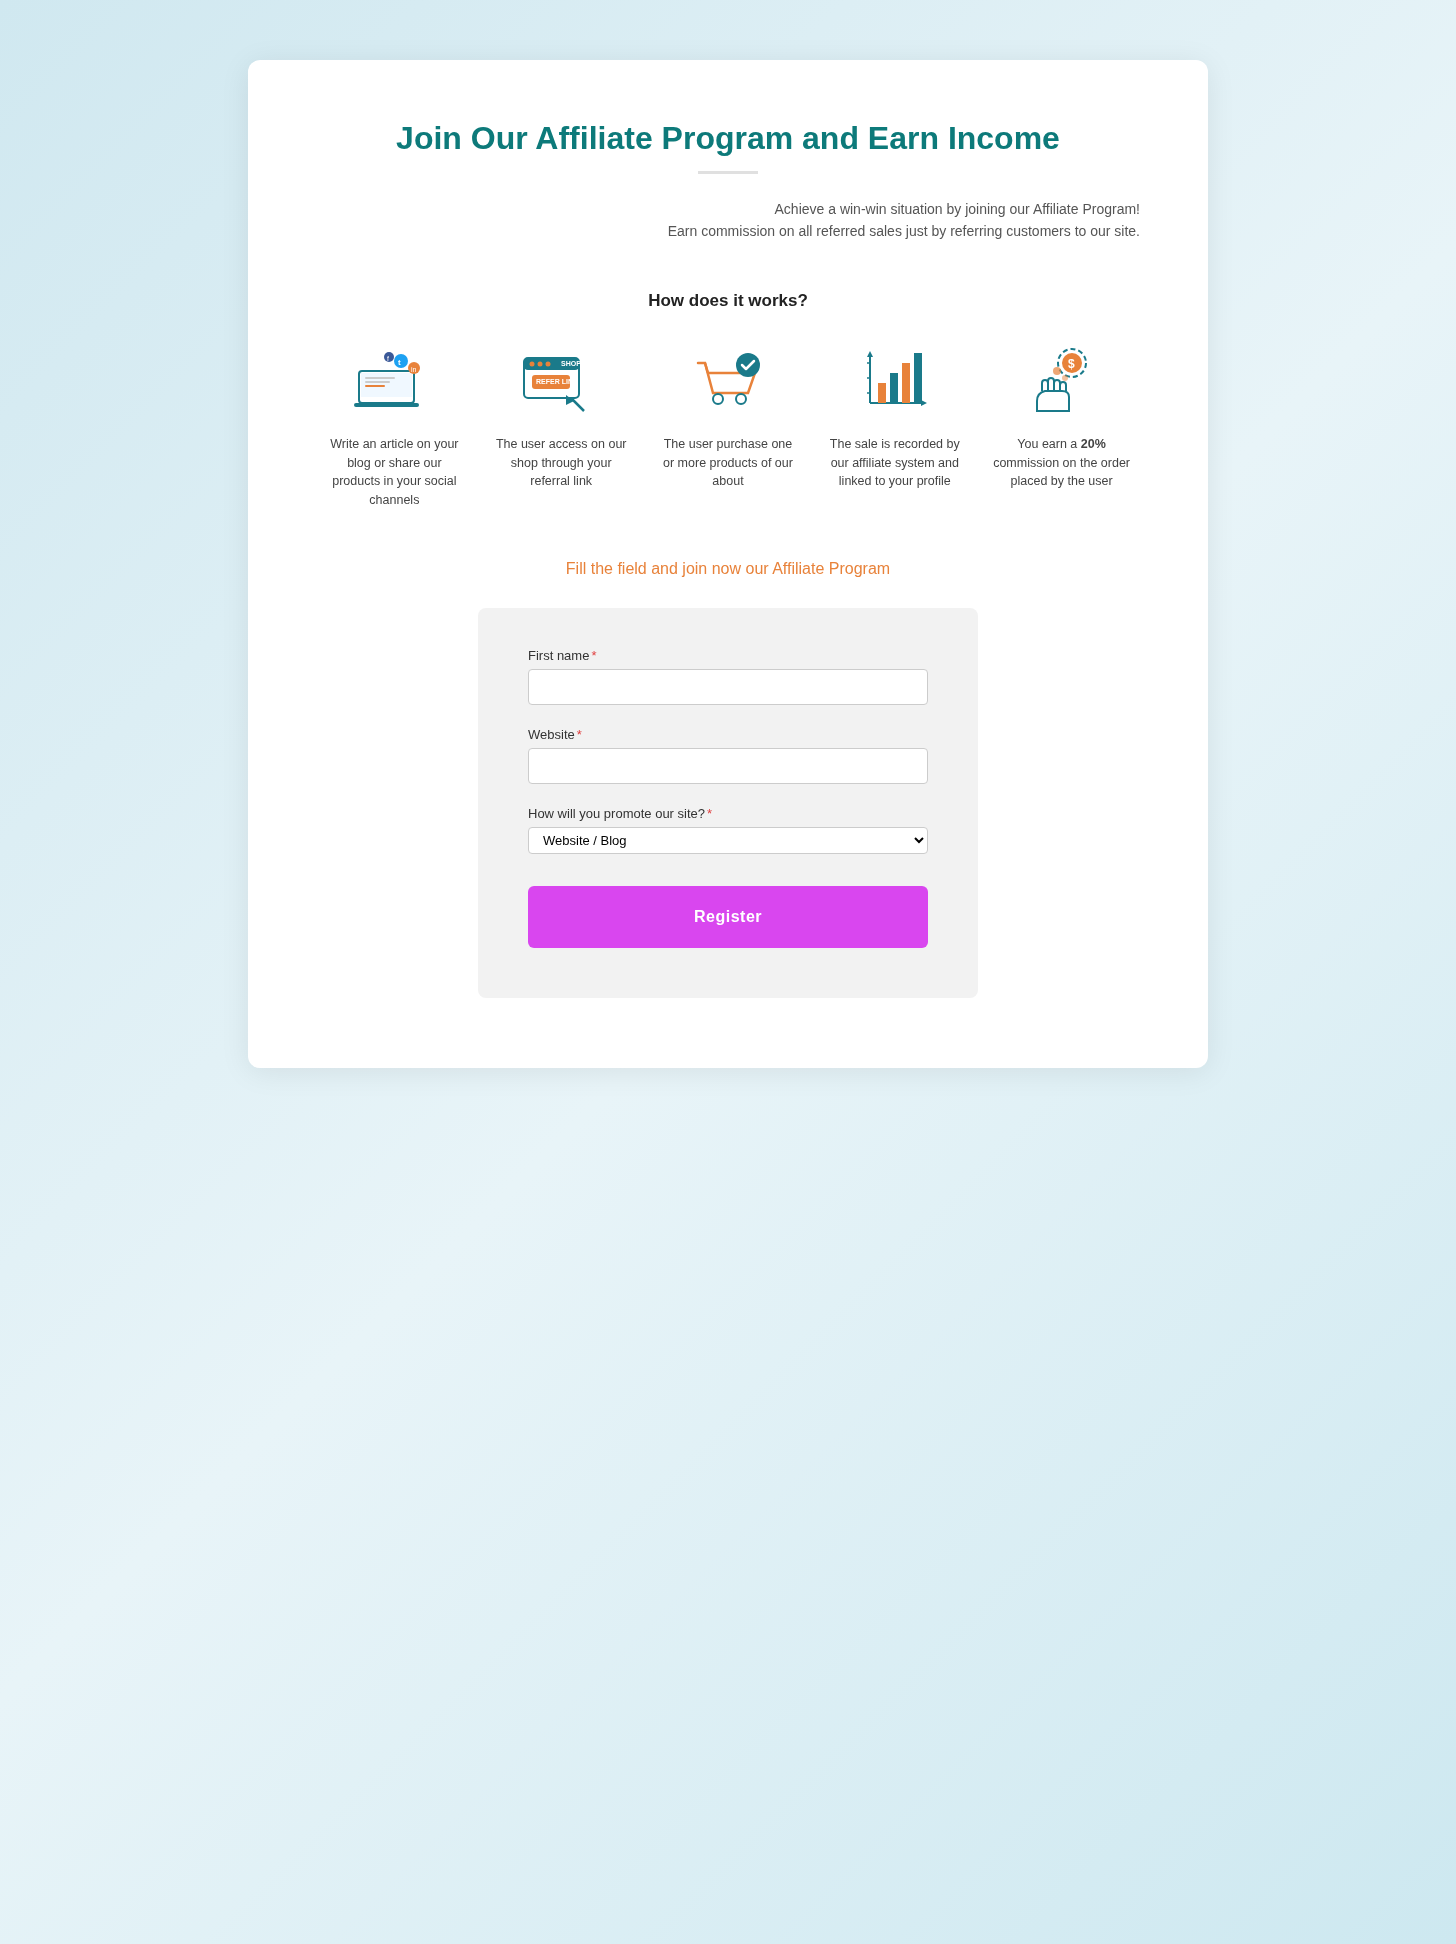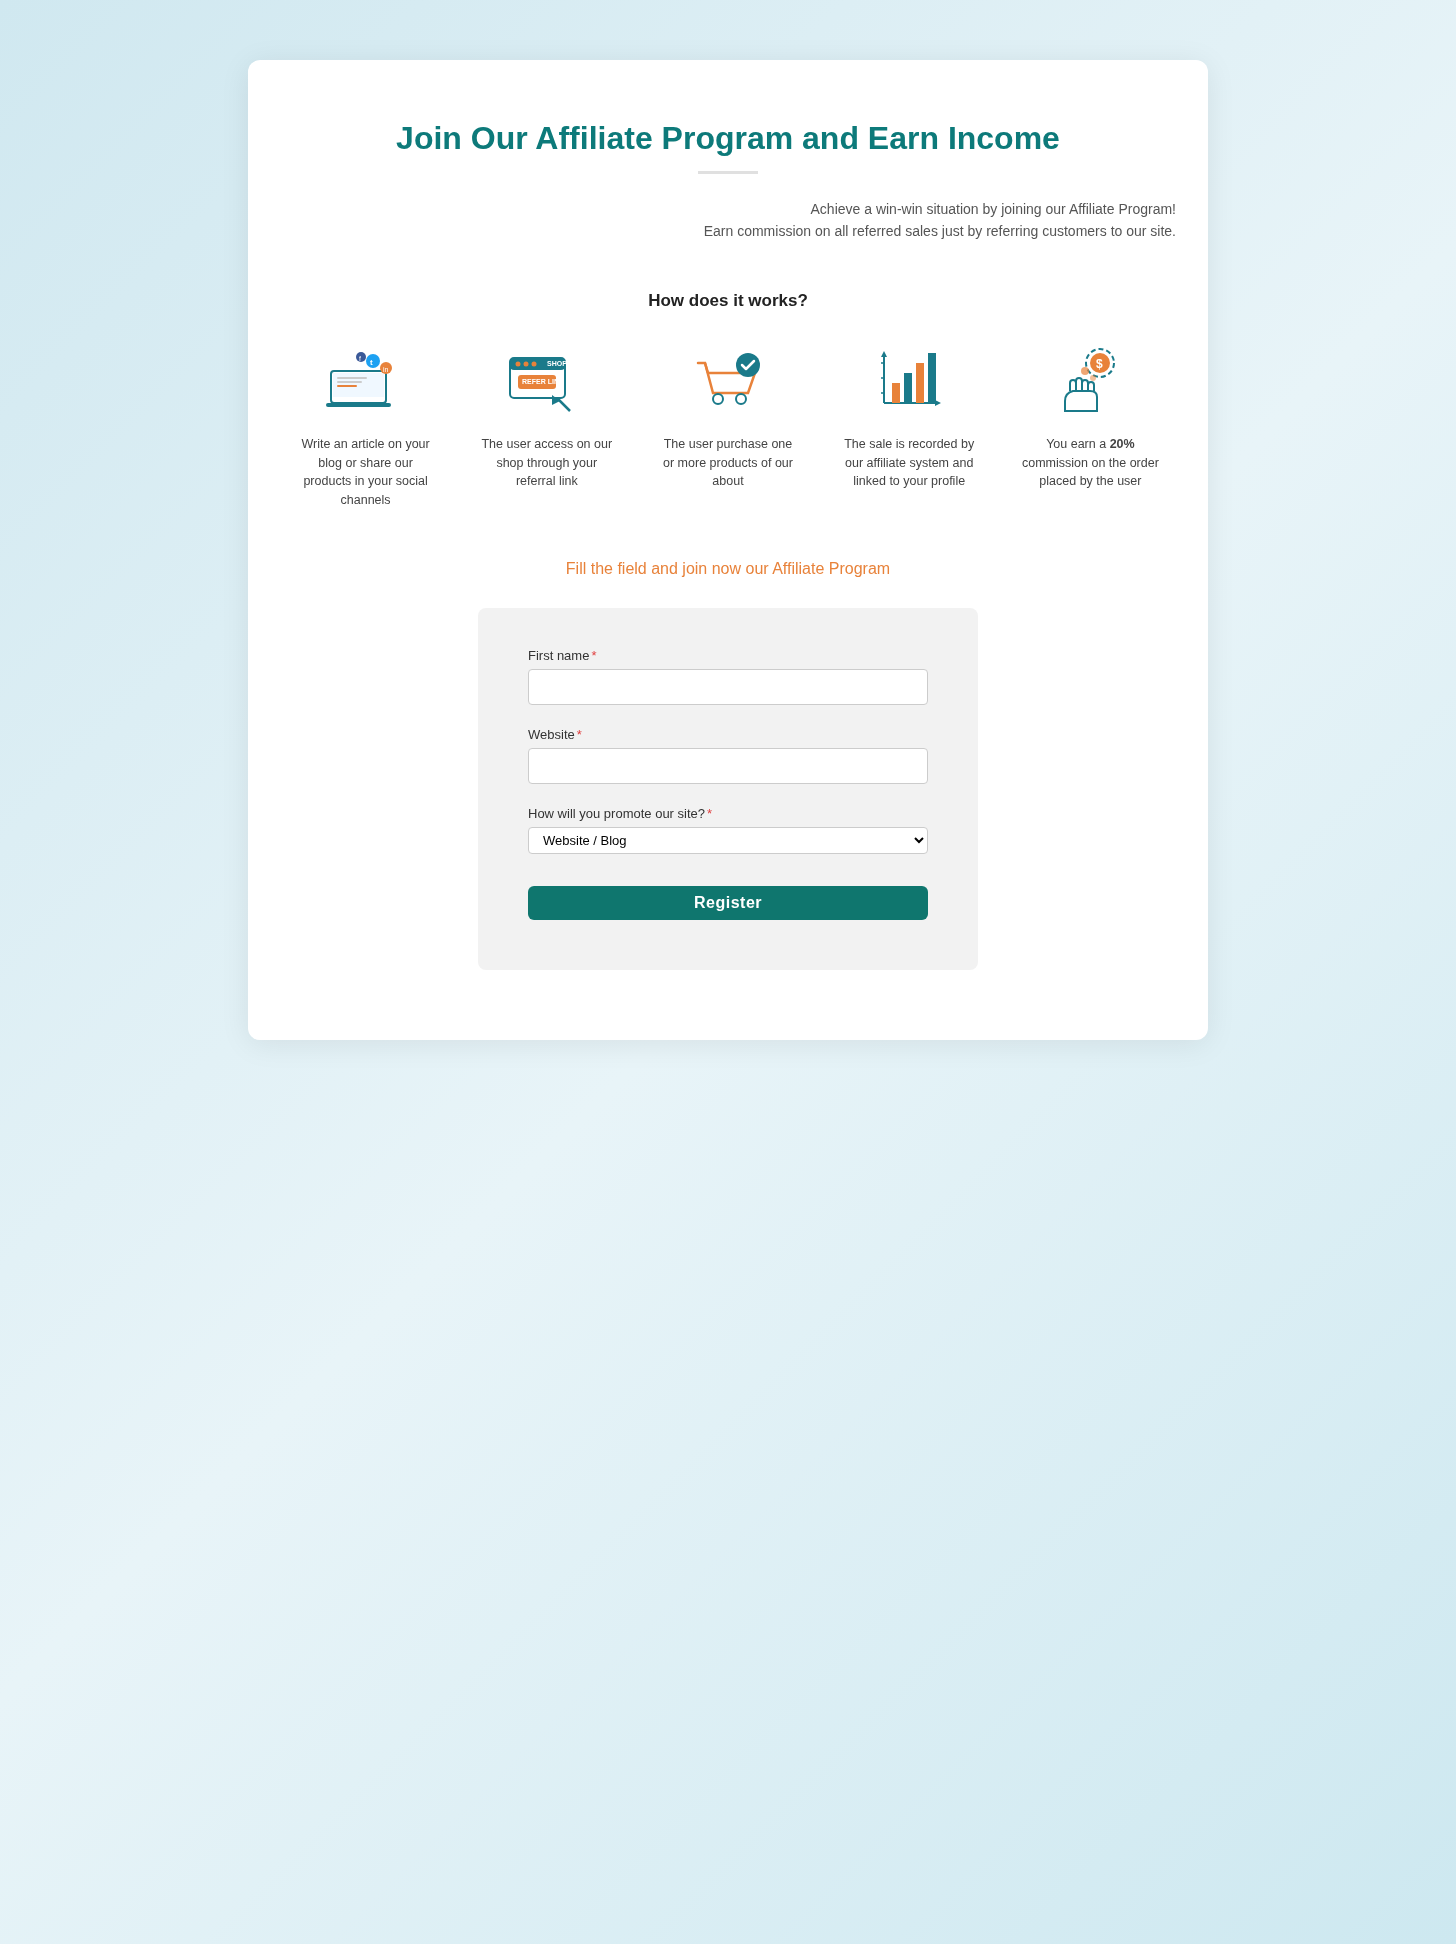--- a/index.html
+++ b/index.html
@@ -10,21 +10,21 @@
       align-items: flex-start;
       justify-content: center;
       padding: 60px 40px;
       font-family: Arial, sans-serif;
     }
     .card {
       background: #fff;
       border-radius: 12px;
       max-width: 960px;
       width: 100%;
-      padding: 60px 32px 70px;
+      padding: 60px 68px 70px;
       box-shadow: 0 4px 30px rgba(0,0,0,0.08);
     }
     .main-title {
       text-align: center;
       color: #0d7a7a;
       font-size: 32px;
       font-weight: 800;
       margin-bottom: 14px;
     }
     .title-underline {
@@ -135,22 +135,22 @@
       border: 1px solid #ccc;
       border-radius: 4px;
       background: #fff;
       padding: 8px 10px;
       font-size: 13px;
       outline: none;
       resize: vertical;
     }
     .register-btn {
       width: 100%;
-      height: 34px;
-      background: #0f766e;
+      height: 62px;
+      background: #d946ef;
       color: #fff;
       border: none;
       border-radius: 6px;
       font-size: 16px;
       font-weight: 700;
       cursor: pointer;
       margin-top: 10px;
       letter-spacing: 0.5px;
     }
   </style>

